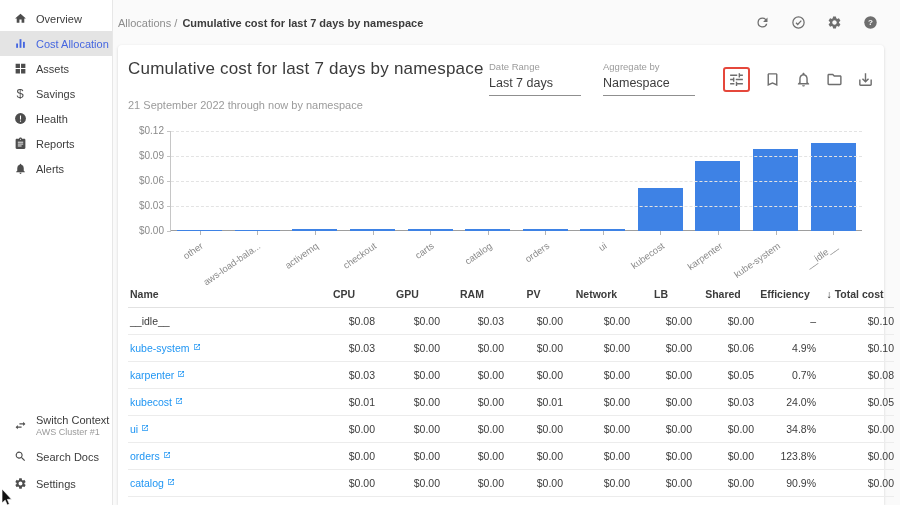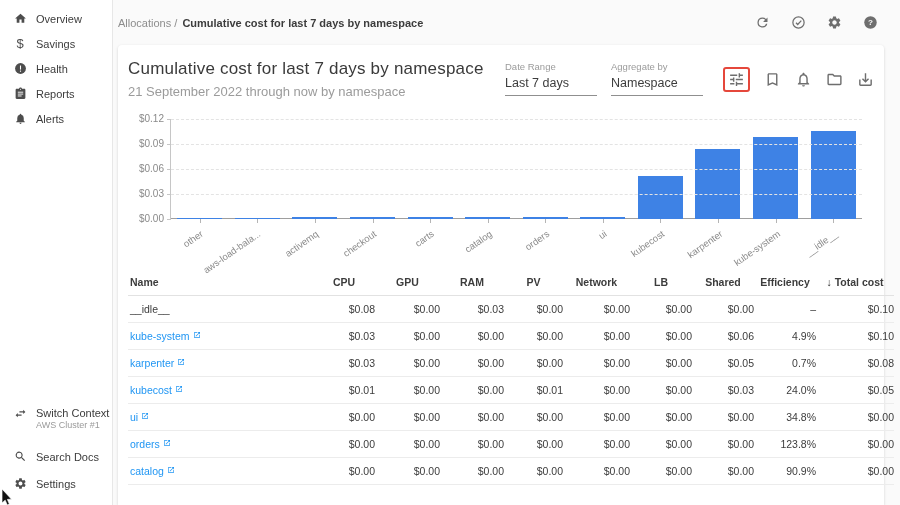--- a/index.html
+++ b/index.html
@@ -16,40 +16,40 @@
   
   .sidebar{width:113px;min-width:113px;background:#fff;border-right:1px solid #e7e7e7;
     position:relative;padding-top:6px}
   .side-item{display:flex;align-items:center;gap:9px;height:25px;padding-left:13px;
     font-size:11px;color:#3c3c3c;cursor:pointer;white-space:nowrap}
   .side-item .ic{display:inline-flex;width:14px;justify-content:center;color:#4d4d4d}
   .side-item.selected{background:#e4e4e4;color:var(--accent)}
   .side-item.selected .ic{color:var(--accent)}
   .side-footer{position:absolute;bottom:8px;left:0;right:0}
   .side-footer .side-item{height:27px}
-  .side-item.two-line{height:36px;align-items:flex-start}
+  .side-item.two-line{height:36px;align-items:center}
   .tl-label{line-height:12px}
   .sub{font-size:9px;color:#9a9a9a;margin-top:1px}
   .dollar{font-size:13px;font-weight:500;line-height:13px}
 
   
   main{flex:1;display:flex;flex-direction:column;min-width:0}
   .topbar{height:45px;display:flex;align-items:center;justify-content:space-between;
     padding:0 22px 0 5px;flex:0 0 auto}
   .breadcrumb{font-size:11px;color:#8d8d8d}
   .bc-current{color:#3c3c3c;font-weight:700;margin-left:2px}
   .top-icons{display:flex;gap:21px;color:#6e6e6e;align-items:center}
   .icon-btn{display:inline-flex;cursor:pointer;align-items:center}
 
   .card{background:#fff;margin:0 16px 0 5px;border-radius:4px 4px 0 0;
     box-shadow:0 1px 3px rgba(0,0,0,.16);flex:1;padding:0 10px}
   .card-head{display:flex;justify-content:space-between;padding-top:14px}
   h1{font-size:17px;font-weight:500;margin:0;letter-spacing:.2px;color:#3a3a3a}
-  .subtitle{font-size:13px;color:#9b9b9b;margin-top:5px}
-  .controls{display:flex;align-items:flex-start;gap:14px;padding-top:2px}
+  .subtitle{font-size:11px;color:#9b9b9b;margin-top:20px}
+  .controls{display:flex;align-items:flex-start;gap:22px;padding-top:2px}
   .field{width:92px}
   .field label{font-size:9.5px;color:#9b9b9b;display:block;cursor:pointer}
   .field-value{font-size:12.5px;color:#3c3c3c;padding:4px 0 5px;border-bottom:1px solid #8f8f8f}
   .icon-row{display:flex;align-items:center;gap:14px;margin-top:10px;color:#6e6e6e;margin-left:6px}
   .hl-box{border:2px solid var(--hl);border-radius:3px;padding:2px 3px;display:inline-flex;margin:-5px 0}
 
   
   .chart{margin-top:20px;position:relative;padding-left:42px;padding-right:12px}
   .plot{position:relative;height:100px;border-left:1px solid #c6c6c6}
   .gridline{position:absolute;left:0;right:0;border-top:1px dashed #e3e3e3;pointer-events:none}
@@ -85,20 +85,38 @@
 <div class="app">
   <aside class="sidebar">
     <nav id="side-nav">
         <div class="side-item">
           <span class="ic">
             <svg width="13" height="13" viewBox="0 0 24 24" fill="currentColor">
               <path d="M10 20v-6h4v6h5v-8h3L12 3 2 12h3v8z"></path>
             </svg>
           </span>
           <span>Overview</span>
+        </div>
+        <div class="side-item selected">
+          <span class="ic">
+            <svg width="13" height="13" viewBox="0 0 24 24" fill="currentColor">
+              <rect x="4" y="12" width="3.4" height="8"></rect>
+              <rect x="10.3" y="4" width="3.4" height="16"></rect>
+              <rect x="16.6" y="9" width="3.4" height="11"></rect>
+            </svg>
+          </span>
+          <span>Cost Allocation</span>
+        </div>
+        <div class="side-item">
+          <span class="ic">
+            <svg width="13" height="13" viewBox="0 0 24 24" fill="currentColor">
+              <path d="M3 3h8v8H3zm10 0h8v8h-8zM3 13h8v8H3zm10 0h8v8h-8z"></path>
+            </svg>
+          </span>
+          <span>Assets</span>
         </div>
         <div class="side-item">
           <span class="ic">
             <span class="dollar">$</span>
           </span>
           <span>Savings</span>
         </div>
         <div class="side-item">
           <span class="ic">
             <svg width="13" height="13" viewBox="0 0 24 24" fill="currentColor">

